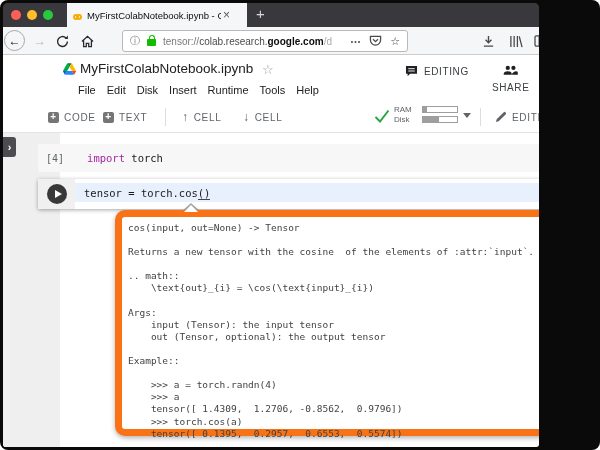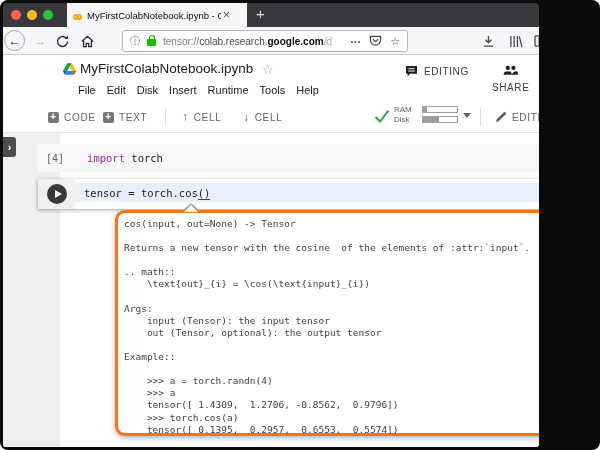--- a/index.html
+++ b/index.html
@@ -82,21 +82,21 @@
   .gutter2 { position:absolute; left:0; top:0; width:37px; height:30px; background:#f0f0f0; }
   .playbtn { position:absolute; left:9px; top:5px; width:20px; height:20px; border-radius:50%; background:#383838; display:flex; align-items:center; justify-content:center; }
   .playbtn i { display:block; width:0; height:0; border-left:7px solid #fff; border-top:4.5px solid transparent; border-bottom:4.5px solid transparent; margin-left:2px; }
   .curline { position:absolute; left:37px; top:4px; width:476px; height:19px; background:#e8f0fe; display:flex; align-items:center; }
   .curline .code { margin-left:9px; }
   .paren { border-bottom:1.5px solid #444; }
   .kebab { position:absolute; left:522px; top:4px; width:14px; height:22px; color:#5f6368; font-size:13px; text-align:center; line-height:22px; font-family:"DejaVu Sans", sans-serif; }
 
   .tt-caret-outer { position:absolute; left:179px; top:70px; width:0; height:0; border-left:9px solid transparent; border-right:9px solid transparent; border-bottom:8px solid #a5a5a5; z-index:3; }
   .tt-caret-inner { position:absolute; left:181px; top:72px; width:0; height:0; border-left:7px solid transparent; border-right:7px solid transparent; border-bottom:7px solid #fff; z-index:5; }
-  .tooltip { position:absolute; left:112px; top:77px; width:448px; height:226px; background:#fff; border:3px solid #f97316; border-radius:10px; box-shadow:0 2px 5px rgba(0,0,0,.3); z-index:4; }
+  .tooltip { position:absolute; left:112px; top:77px; width:448px; height:226px; background:#fff; border:7px solid #f97316; border-radius:10px; box-shadow:0 2px 5px rgba(0,0,0,.3); z-index:4; }
   .tooltip pre { font-family:"DejaVu Sans Mono", monospace; font-size:9.5px; line-height:12.1px; color:#424242; padding:5px 0 0 6px; white-space:pre; }
 
   svg { display:block; }
 </style>
 </head>
 <body>
 
 <div class="frame">
 <div class="inner">
 

